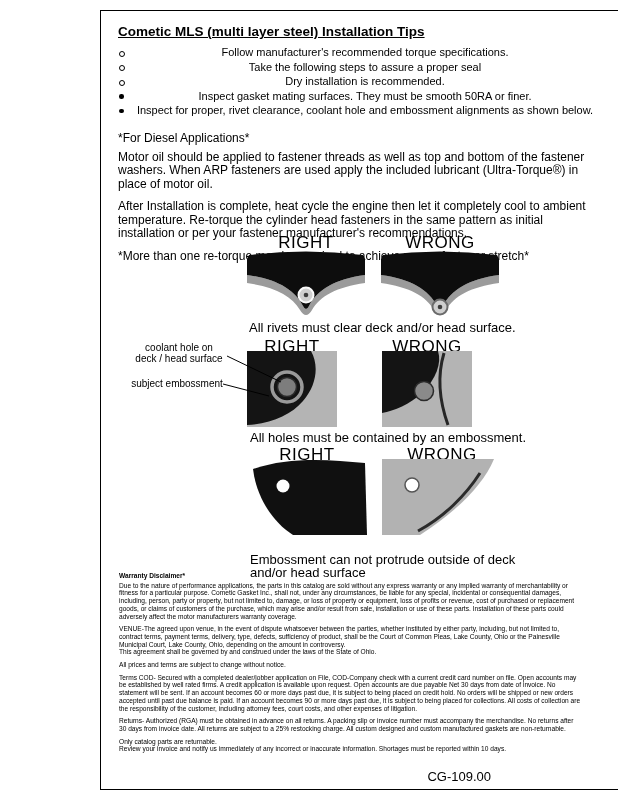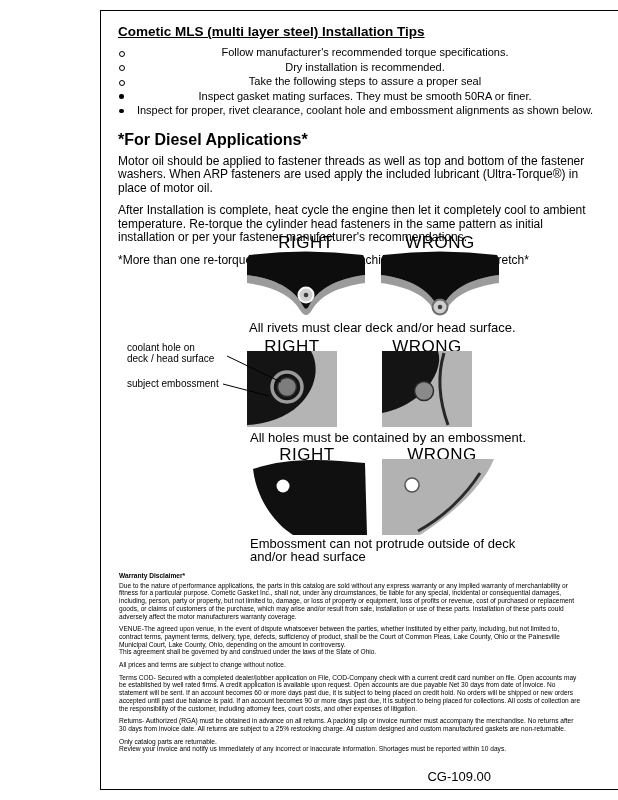--- a/index.html
+++ b/index.html
@@ -15,49 +15,49 @@
   .content{position:relative;width:100%;height:100%;box-sizing:border-box;padding:13px 20px 0 17px;}
 
   .title{font-size:13.5px;font-weight:bold;text-decoration:underline;margin:0 0 7px 0;}
 
   ul.tips{list-style:none;margin:0;padding:0;font-size:11px;line-height:13.5px;text-align:center;}
   ul.tips li{position:relative;padding-left:11px;margin:0 0 1px 0;}
   li.hollow::before{content:"";position:absolute;left:1px;top:4.5px;width:4px;height:4px;border:1px solid #000;border-radius:50%;}
   li.filled{margin-left:17px;}
   li.filled::before{content:"";position:absolute;left:1px;top:4.8px;width:4.5px;height:4.5px;background:#000;border-radius:50%;}
 
-  .diesel-heading{font-size:16px;font-weight:bold;margin:13px 0 6px 0;}
+  .diesel-heading{font-size:12px;font-weight:normal;margin:13px 0 6px 0;}
   p.body{font-size:12px;line-height:13.5px;margin:0 0 9px 0;max-width:474px;}
   p.note{margin-bottom:0;}
 
   .figures{position:absolute;left:18px;top:222px;width:490px;height:342px;}
   .fig-label{position:absolute;font-size:17px;text-align:center;letter-spacing:.5px;}
   .panel{position:absolute;display:block;}
   .caption{position:absolute;font-size:13px;line-height:13px;white-space:pre-line;}
-  .callout{position:absolute;font-size:10px;line-height:10.5px;text-align:left;white-space:pre-line;}
+  .callout{position:absolute;font-size:10px;line-height:10.5px;text-align:center;white-space:pre-line;}
   .callout-lines{position:absolute;left:0;top:0;width:490px;height:342px;pointer-events:none;}
 
   .warranty{position:absolute;left:18px;top:561px;width:462px;font-size:6.6px;line-height:7.7px;}
   .warranty p{margin:0 0 5px 0;white-space:pre-line;}
   .w-head{font-weight:bold;margin-bottom:2px !important;}
 
   .footer-code{position:absolute;right:130px;bottom:5px;font-size:13px;}
 </style>
 </head>
 <body>
 
 <div class="page-frame">
   <div class="content">
 
     <h1 class="title">Cometic MLS (multi layer steel) Installation Tips</h1>
 
     <ul class="tips">
       <li class="hollow">Follow manufacturer's recommended torque specifications.</li>
+      <li class="hollow">Take the following steps to assure a proper seal</li>
       <li class="hollow">Dry installation is recommended.</li>
-      <li class="hollow">Take the following steps to assure a proper seal</li>
       <li class="filled">Inspect gasket mating surfaces.  They must be smooth 50RA or finer.</li>
       <li class="filled">Inspect for proper, rivet clearance, coolant hole and embossment alignments as shown below.</li>
     </ul>
 
     <h2 class="diesel-heading">*For Diesel Applications*</h2>
     <p class="body">Motor oil should be applied to fastener threads as well as top and bottom of the fastener washers. When ARP fasteners are used apply the included lubricant (Ultra-Torque®) in place of motor oil.</p>
     <p class="body">After Installation is complete, heat cycle the engine then let it completely cool to ambient temperature. Re-torque the cylinder head fasteners in the same pattern as initial installation or per your fastener manufacturer's recommendations.</p>
     <p class="body note">*More than one re-torque may be required to achieve proper fastener stretch*</p>
 
     <div class="figures">
@@ -116,21 +116,21 @@
         <path d="M6 10 C40 -2, 80 0, 118 4 L120 76 L46 76 C24 62, 9 36, 6 10 Z" fill="#101010"></path>
         <circle cx="36" cy="27" r="6.5" fill="#ffffff"></circle>
       </svg>
 
       <svg class="panel" style="left:263px;top:226px;" width="120" height="76" viewBox="0 0 120 76">
         <path d="M0 0 L112 0 C102 24, 78 50, 38 76 L0 76 Z" fill="#b2b2b2"></path>
         <path d="M98 14 C84 36, 62 58, 36 72" fill="none" stroke="#2b2b2b" stroke-width="3"></path>
         <circle cx="30" cy="26" r="7" fill="#ffffff" stroke="#555555" stroke-width="1.5"></circle>
       </svg>
 
-      <div class="caption" style="left:131px;top:304px;">Embossment can not protrude outside of deck
+      <div class="caption" style="left:131px;top:320px;">Embossment can not protrude outside of deck
 and/or head surface</div>
     </div>
 
     <div class="warranty">
       <p class="w-head">Warranty Disclaimer*</p>
       <p>Due to the nature of performance applications, the parts in this catalog are sold without any express warranty or any implied warranty of merchantability or fitness for a particular purpose.  Cometic Gasket Inc., shall not, under any circumstances, be liable for any special, incidental or consequential damages, including, person, party or property, but not limited to, damage, or loss of property or equipment, loss of profits or revenue, cost of purchased or replacement goods, or claims of customers of the purchase, which may arise and/or result from sale, installation or use of these parts.  Installation of these parts could adversely affect the motor manufacturers warranty coverage.</p>
       <p>VENUE-The agreed upon venue, in the event of dispute whatsoever between the parties, whether instituted by either party, including, but not limited to, contract terms, payment terms, delivery, type, defects, sufficiency of product, shall be the Court of Common Pleas, Lake County, Ohio or the Painesville Municipal Court, Lake County, Ohio, depending on the amount in controversy.
 This agreement shall be governed by and construed under the laws of the State of Ohio.</p>
       <p>All prices and terms are subject to change without notice.</p>
       <p>Terms COD- Secured with a completed dealer/jobber application on File, COD-Company check with a current credit card number on file.  Open accounts may be established by well rated firms.  A credit application is available upon request.  Open accounts are due payable Net 30 days from date of invoice.  No statement will be sent.  If an account becomes 60 or more days past due, it is subject to being placed on credit hold.  No orders will be shipped or new orders accepted until past due balance is paid.  If an account becomes 90 or more days past due, it is subject to being placed for collections.  All costs of collection are the responsibility of the customer, including attorney fees, court costs, and other expenses of litigation.</p>

